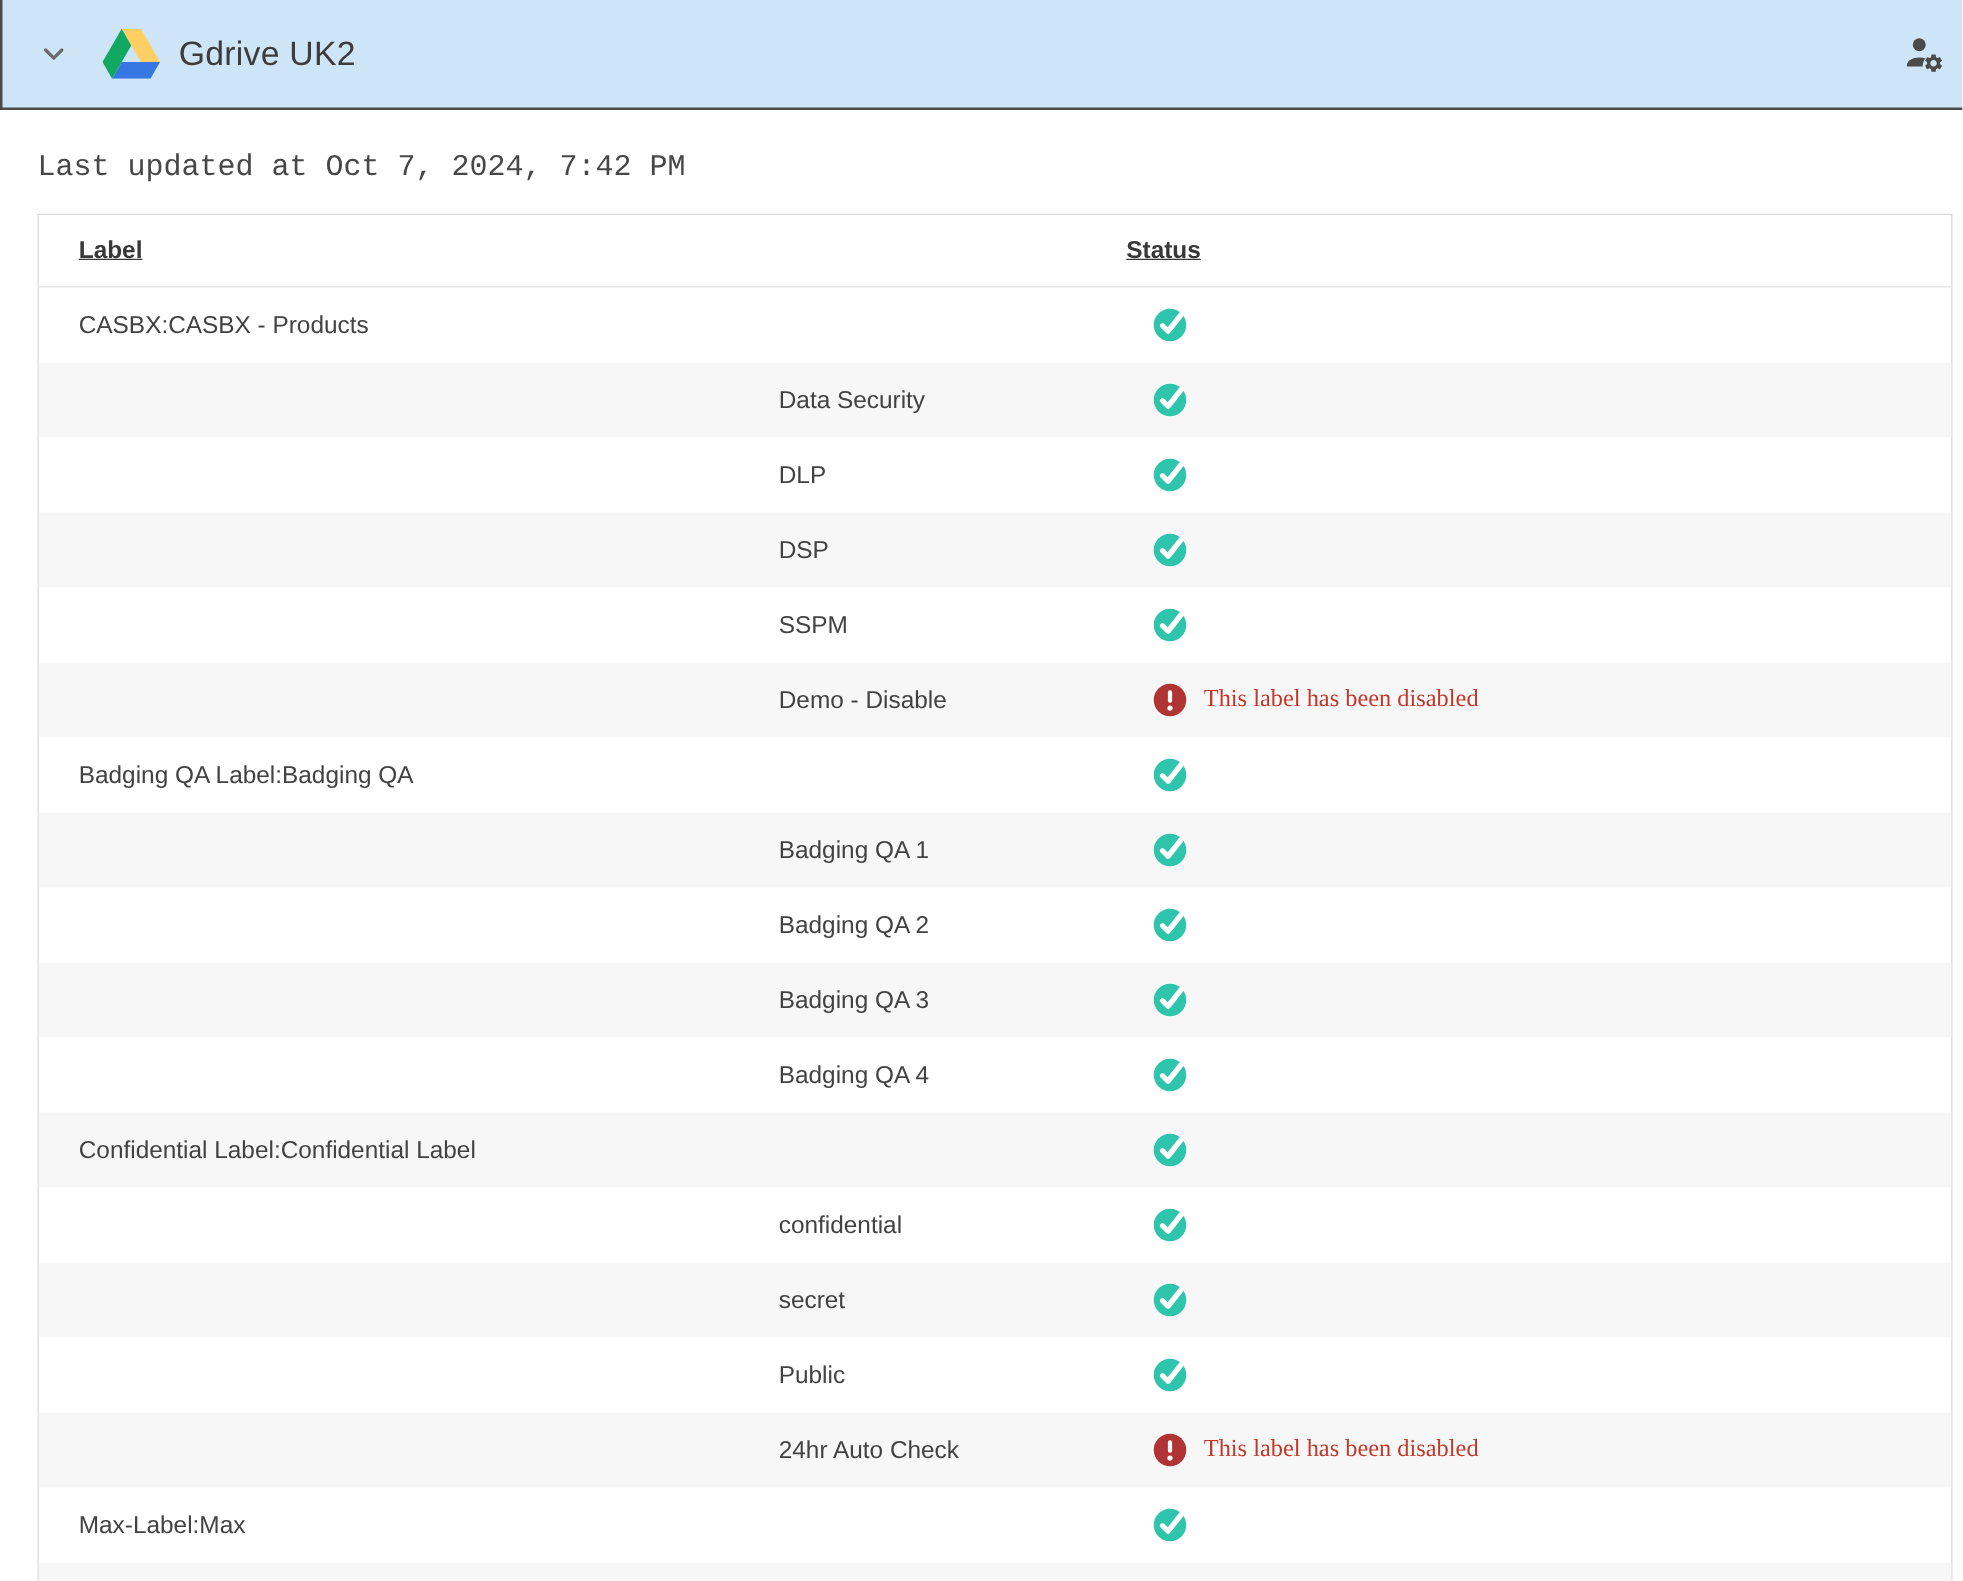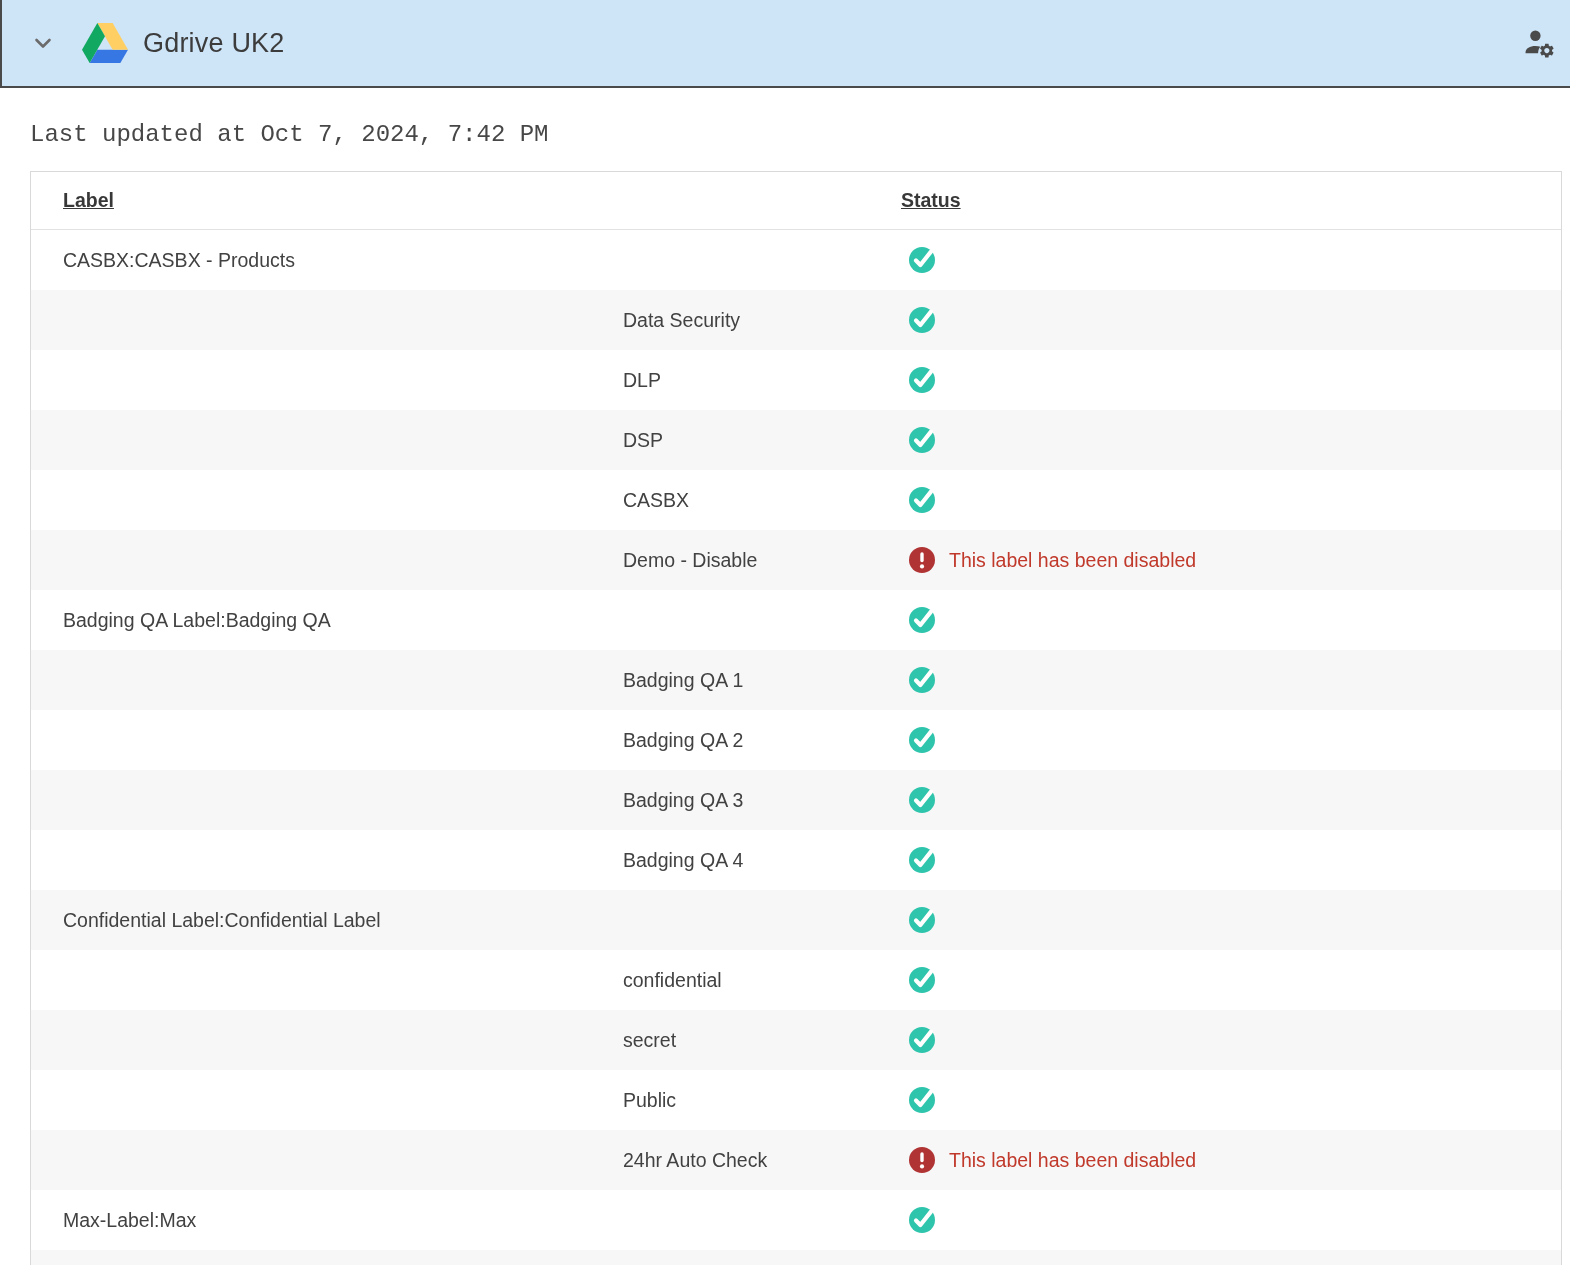--- a/index.html
+++ b/index.html
@@ -51,27 +51,27 @@
     background:#fff;
   }
   .thead{
     display:flex;align-items:center;height:58px;
     border-bottom:1px solid #e2e2e2;
     font-weight:bold;font-size:19.5px;color:#383838;text-decoration:underline;
   }
   .col-label{width:870px;padding-left:32px;}
   .col-status{flex:1;}
   .row{
-    display:flex;align-items:center;height:60px;font-size:19.5px;color:#424242;
+    display:flex;align-items:center;height:60px;font-size:19.5px;color:#424242;gap:14px;
   }
   .row.alt{background:var(--alt-row);}
   .row.partial{height:16px;overflow:hidden;}
   .cell-label{width:870px;padding-left:32px;}
   .row.sub .cell-label{padding-left:592px;}
-  .cell-status{flex:1;display:flex;align-items:center;}
+  .cell-status{flex:1;display:flex;align-items:center;font-family:Liberation Serif, serif;}
   .status-icon{width:28px;height:28px;margin-left:7px;display:inline-flex;flex:none;}
   .status-icon svg{overflow:visible;display:block;}
   .status-message{color:var(--red-text);margin-left:13px;}
 </style>
 </head>
 <body>
 
 <header class="panel-header">
   <button class="chevron-btn" title="">
     <svg width="24" height="24" viewBox="0 0 24 24">
@@ -156,21 +156,21 @@
     <svg width="28" height="28" viewBox="0 0 28 28">
       <circle cx="14" cy="14" r="13" fill="#2ec5ac"></circle>
       <path d="M8 14.6 L12.4 19 L23 5.6" fill="none" stroke="#ffffff" stroke-width="4.2" stroke-linecap="round" stroke-linejoin="round"></path>
     </svg>
   </span>
 </div>
   </div>
 
   <div class="row sub">
     <div class="cell-label">
-      <span class="label-text">CASBX</span>
+      <span class="label-text">SSPM</span>
     </div>
     <div class="cell-status">
   <span class="status-icon">
     <svg width="28" height="28" viewBox="0 0 28 28">
       <circle cx="14" cy="14" r="13" fill="#2ec5ac"></circle>
       <path d="M8 14.6 L12.4 19 L23 5.6" fill="none" stroke="#ffffff" stroke-width="4.2" stroke-linecap="round" stroke-linejoin="round"></path>
     </svg>
   </span>
 </div>
   </div>

